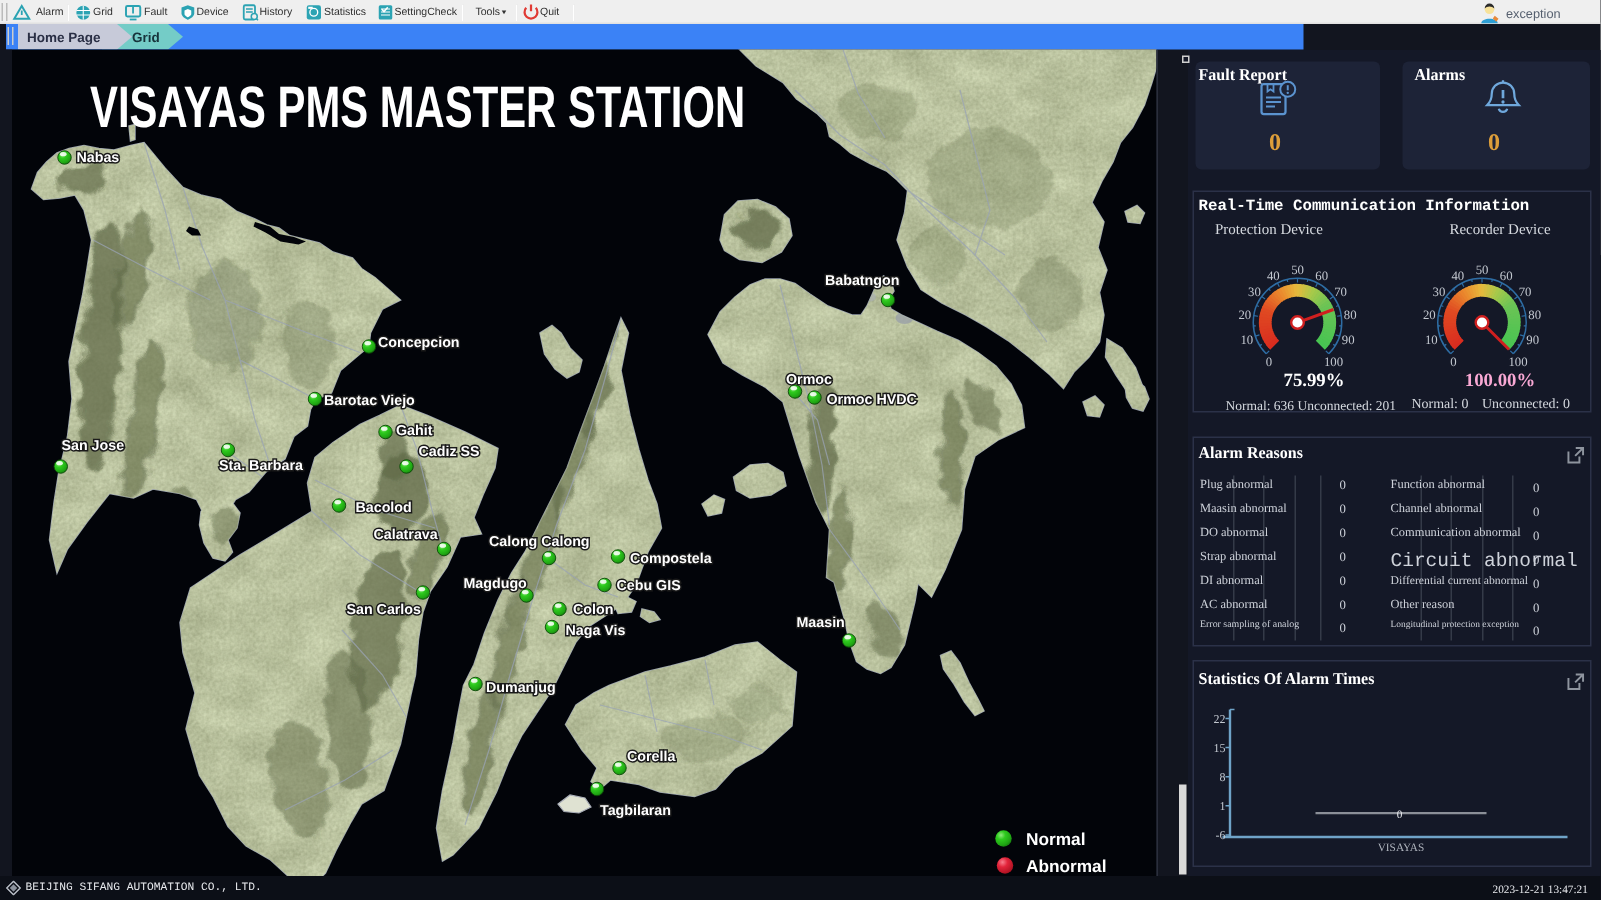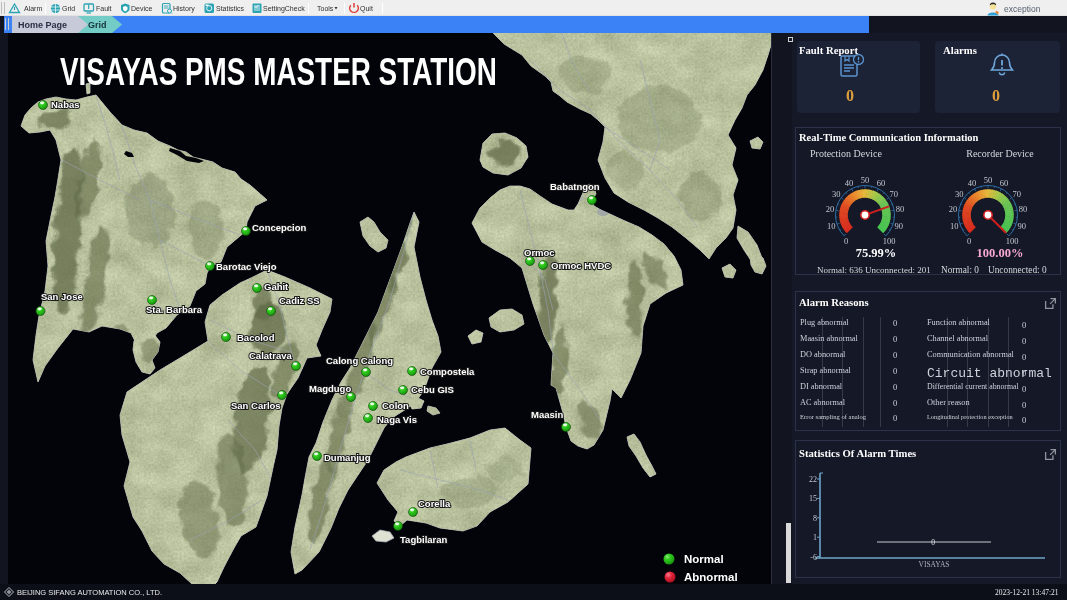--- a/index.html
+++ b/index.html
@@ -283,21 +283,21 @@
     <svg width="30" height="30" style="position:absolute;left:987px;top:51px" viewBox="0 0 30 30">
       <path d="M15 4 a7.5 7.5 0 0 1 7.5 7.5 c0 4.5 2 6.5 3 7.5 h-21 c1 -1 3 -3 3 -7.5 A7.5 7.5 0 0 1 15 4 Z" fill="none" stroke="#6fa8dc" stroke-width="1.5"></path>
       <path d="M12.2 21.5 a2.9 2.9 0 0 0 5.6 0" fill="none" stroke="#6fa8dc" stroke-width="1.5"></path>
       <line x1="15" y1="2.5" x2="15" y2="4.5" stroke="#6fa8dc" stroke-width="1.5"></line>
       <line x1="15" y1="9" x2="15" y2="14.5" stroke="#6fa8dc" stroke-width="1.8"></line>
       <circle cx="15" cy="17" r="1.1" fill="#6fa8dc"></circle>
     </svg>
     <div style="position:absolute;left:835px;top:87px;width:30px;text-align:center;font-size:16px;font-weight:bold;color:#dd9e3a;font-family:'Liberation Serif',serif">0</div>
     <div style="position:absolute;left:981px;top:87px;width:30px;text-align:center;font-size:16px;font-weight:bold;color:#dd9e3a;font-family:'Liberation Serif',serif">0</div>
     <div style="position:absolute;left:795px;top:127px;width:266px;height:148px;border:1px solid #2b3148"></div>
-    <div style="position:absolute;left:799px;top:132px;font-size:10.5px;font-weight:bold;color:#fff;font-family:Liberation Serif, serif;transform-origin:left center;white-space:nowrap">Real-Time Communication Information</div>
+    <div style="position:absolute;left:799px;top:132px;font-size:10.5px;font-weight:bold;color:#fff;font-family:Liberation Mono, monospace;transform-origin:left center;white-space:nowrap">Real-Time Communication Information</div>
     <div style="position:absolute;left:810px;top:148px;width:140px;font-size:10px;color:#d5d9df;font-family:'Liberation Serif',serif">Protection Device</div>
     <div style="position:absolute;left:930px;top:148px;width:140px;text-align:center;font-size:10px;color:#d5d9df;font-family:'Liberation Serif',serif">Recorder Device</div>
     <svg width="130" height="100" style="position:absolute;left:800px;top:164px">
       <path d="M49.80,66.20 A21.5,21.5 0 0 1 48.53,64.82" fill="none" stroke="rgb(217,44,31)" stroke-width="8.5"></path>
 <path d="M48.87,65.22 A21.5,21.5 0 0 1 47.39,63.33" fill="none" stroke="rgb(218,46,31)" stroke-width="8.5"></path>
 <path d="M47.69,63.76 A21.5,21.5 0 0 1 46.38,61.75" fill="none" stroke="rgb(218,49,32)" stroke-width="8.5"></path>
 <path d="M46.65,62.20 A21.5,21.5 0 0 1 45.51,60.09" fill="none" stroke="rgb(219,51,32)" stroke-width="8.5"></path>
 <path d="M45.74,60.56 A21.5,21.5 0 0 1 44.80,58.35" fill="none" stroke="rgb(219,53,32)" stroke-width="8.5"></path>
 <path d="M44.98,58.84 A21.5,21.5 0 0 1 44.23,56.56" fill="none" stroke="rgb(220,56,32)" stroke-width="8.5"></path>
 <path d="M44.37,57.07 A21.5,21.5 0 0 1 43.83,54.73" fill="none" stroke="rgb(220,58,32)" stroke-width="8.5"></path>
@@ -498,15 +498,15 @@
       <text x="22" y="120.6" text-anchor="end" font-size="8" fill="#c3c8d0" font-family="'Liberation Serif',serif">-6</text>
       <line x1="82" y1="103" x2="196" y2="103" stroke="#8b8f98" stroke-width="1.5"></line>
       <text x="138" y="106" text-anchor="middle" font-size="7.5" fill="#e8eaee" font-family="'Liberation Serif',serif">0</text>
       <text x="139" y="128" text-anchor="middle" font-size="7.5" fill="#aeb3bc" font-family="'Liberation Serif',serif">VISAYAS</text>
     </svg>
 <div style="position:absolute;left:0;top:584px;width:1067px;height:16px;background:#0c0f17">
       <svg width="10" height="10" style="position:absolute;left:4px;top:3px">
         <path d="M5 0.5 L9.5 5 L5 9.5 L0.5 5 Z" fill="none" stroke="#b8bdc6" stroke-width="1"></path>
         <path d="M5 2.5 L7.5 5 L5 7.5 L2.5 5 Z" fill="#8d939e"></path>
       </svg>
-      <div style="position:absolute;left:17px;top:4px;font-size:7.5px;color:#e8eaee;font-family:Liberation Sans, sans-serif">BEIJING SIFANG AUTOMATION CO., LTD.</div>
+      <div style="position:absolute;left:17px;top:4px;font-size:7.5px;color:#e8eaee;font-family:Liberation Mono, monospace">BEIJING SIFANG AUTOMATION CO., LTD.</div>
       <div style="position:absolute;left:995px;top:4px;font-size:7.5px;color:#e8eaee;font-family:Liberation Serif, serif;white-space:nowrap">2023-12-21 13:47:21</div>
     </div>
 </div>
 </body></html>

